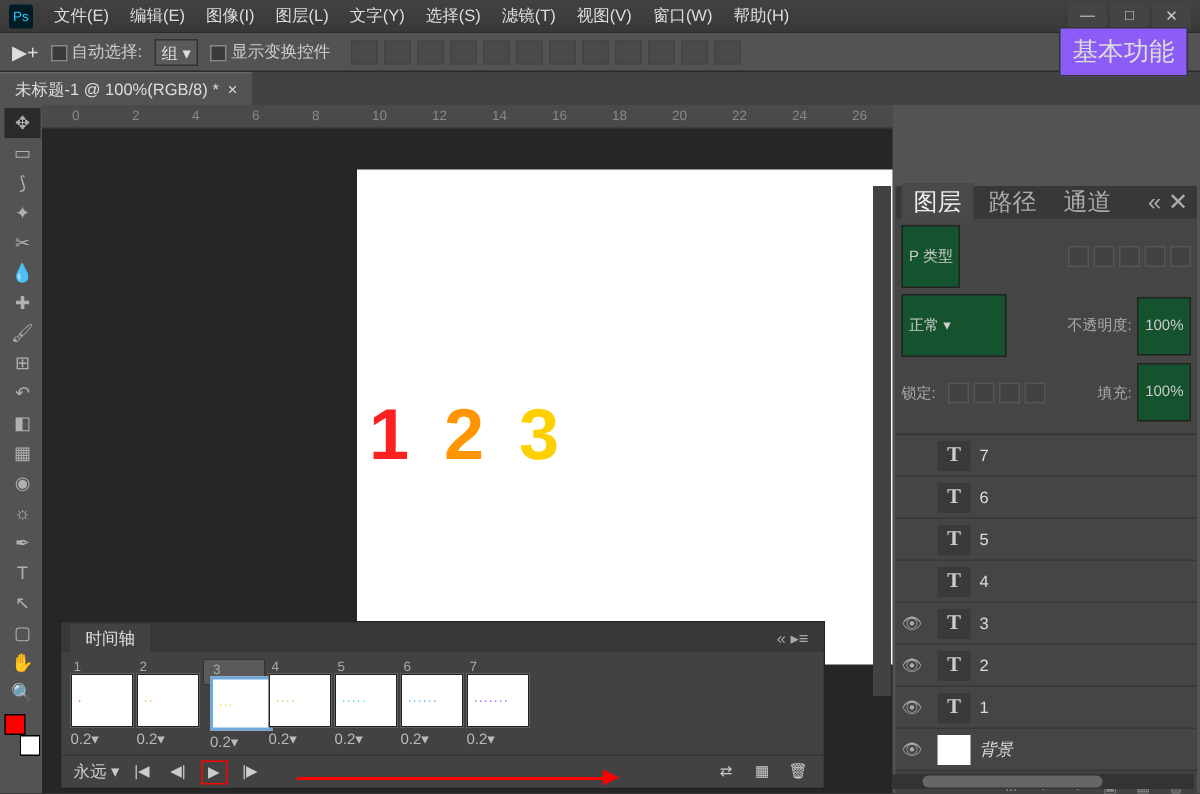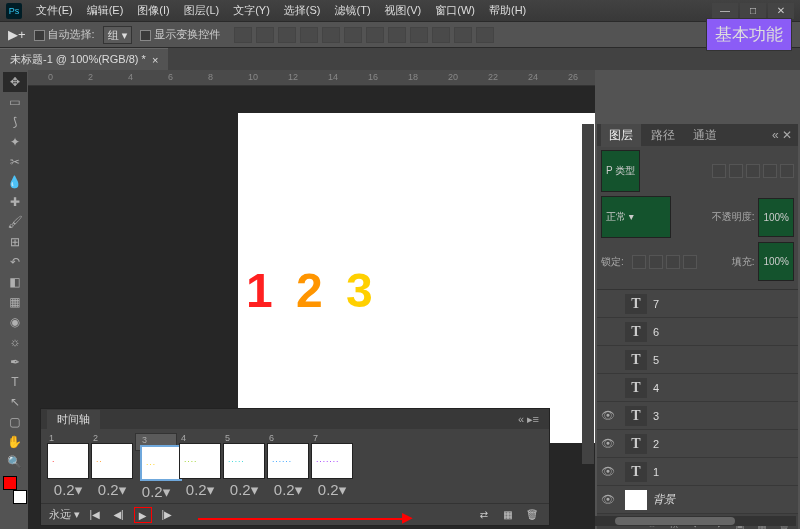--- a/index.html
+++ b/index.html
@@ -27,21 +27,21 @@
 .fgbg{position:relative;width:24px;height:28px;margin:4px 1px}
 .fgbg .fg{position:absolute;left:0;top:0;width:14px;height:14px;background:#ff0000;border:1px solid #000}
 .fgbg .bg{position:absolute;right:0;bottom:0;width:14px;height:14px;background:#fff;border:1px solid #000}
 .canvas-area{position:absolute;left:28px;top:86px;right:205px;bottom:0;background:#262626;overflow:hidden}
 .canvas{position:absolute;left:210px;top:27px;width:360px;height:330px;background:#fff}
 .canvas .n1{position:absolute;left:8px;top:150px;font-size:48px;font-weight:900;color:#ff2020;font-family:Arial}
 .canvas .n2{position:absolute;left:58px;top:150px;font-size:48px;font-weight:900;color:#ff9500;font-family:Arial}
 .canvas .n3{position:absolute;left:108px;top:150px;font-size:48px;font-weight:900;color:#ffd000;font-family:Arial}
 .right-panels{position:absolute;right:2px;top:124px;width:201px;background:#494949}
 .panel-tabs{height:22px;background:#383838;display:flex;align-items:center;padding-left:4px;gap:2px}
-.panel-tabs div{padding:3px 8px;color:#aaa;font-size:12px}
+.panel-tabs div{padding:3px 8px;color:#aaa;font-size:16px}
 .panel-tabs div.active{background:#494949;color:#eee}
 .panel-tabs .pmenu{margin-left:auto;padding:0 6px;color:#aaa}
 .layer-opts{padding:4px;background:#454545;border-bottom:1px solid #333}
 .layer-opts .row{display:flex;align-items:center;gap:4px;margin-bottom:4px;font-size:10px;color:#aaa}
 .layer-opts .row .sel2{background:#14532d;border:1px solid #222;color:#ccc;padding:13px 4px;flex:0 0 auto}
 .mini-icons{display:flex;gap:3px;margin-left:auto}
 .mini-icons div{width:14px;height:14px;border:1px solid #555;background:#424242}
 .layers{max-height:230px;overflow:auto}
 .layer{height:28px;background:#454545;border-bottom:1px solid #383838;display:flex;align-items:center}
 .layer .eye{width:22px;text-align:center;color:#aaa;font-size:11px}
@@ -54,21 +54,21 @@
 .timeline{position:absolute;left:40px;bottom:3px;width:510px;background:#424242;border:1px solid #222}
 .timeline .thead{height:20px;background:#383838;display:flex;align-items:center;padding:0 6px}
 .timeline .thead .ttab{background:#424242;padding:2px 10px;color:#ddd;font-size:11px}
 .timeline .thead .tmenu{margin-left:auto;color:#aaa;padding:0 4px}
 .frames{display:flex;gap:2px;padding:4px 6px;background:#424242}
 .frame{width:42px}
 .frame .fnum{font-size:9px;color:#aaa;padding-left:2px}
 .frame .fimg{width:42px;height:36px;background:#fff;border:1px solid #222;position:relative}
 .frame.sel .fimg{border:2px solid #6fa8dc}
 .frame .dots{position:absolute;top:14px;left:4px;font-size:7px;letter-spacing:1px}
-.frame .fdelay{font-size:15px;color:#bbb;text-align:center;margin-top:2px}
+.frame .fdelay{font-size:10px;color:#bbb;text-align:left;margin-top:2px}
 .tcontrols{height:22px;display:flex;align-items:center;gap:6px;padding:0 8px;background:#424242;border-top:1px solid #333}
 .tcontrols .tbtn{width:18px;height:16px;color:#ccc;font-size:10px;text-align:center;line-height:16px}
 .tcontrols .play{border:1px solid #ff0000}
 .redline{position:absolute;left:198px;bottom:9px;width:210px;height:2px;background:#ff0000;z-index:50}
 .redarrow{position:absolute;left:402px;bottom:4px;color:#ff0000;font-size:14px;z-index:50}
 .side-collapse{position:absolute;right:206px;top:124px;width:12px;height:340px;background:#424242}
 .hscroll{position:absolute;right:2px;bottom:12px;width:201px;height:10px;background:#333}
 .hscroll .sthumb{position:absolute;left:20px;top:1px;width:120px;height:8px;background:#666;border-radius:4px}
 </style>
 </head>

